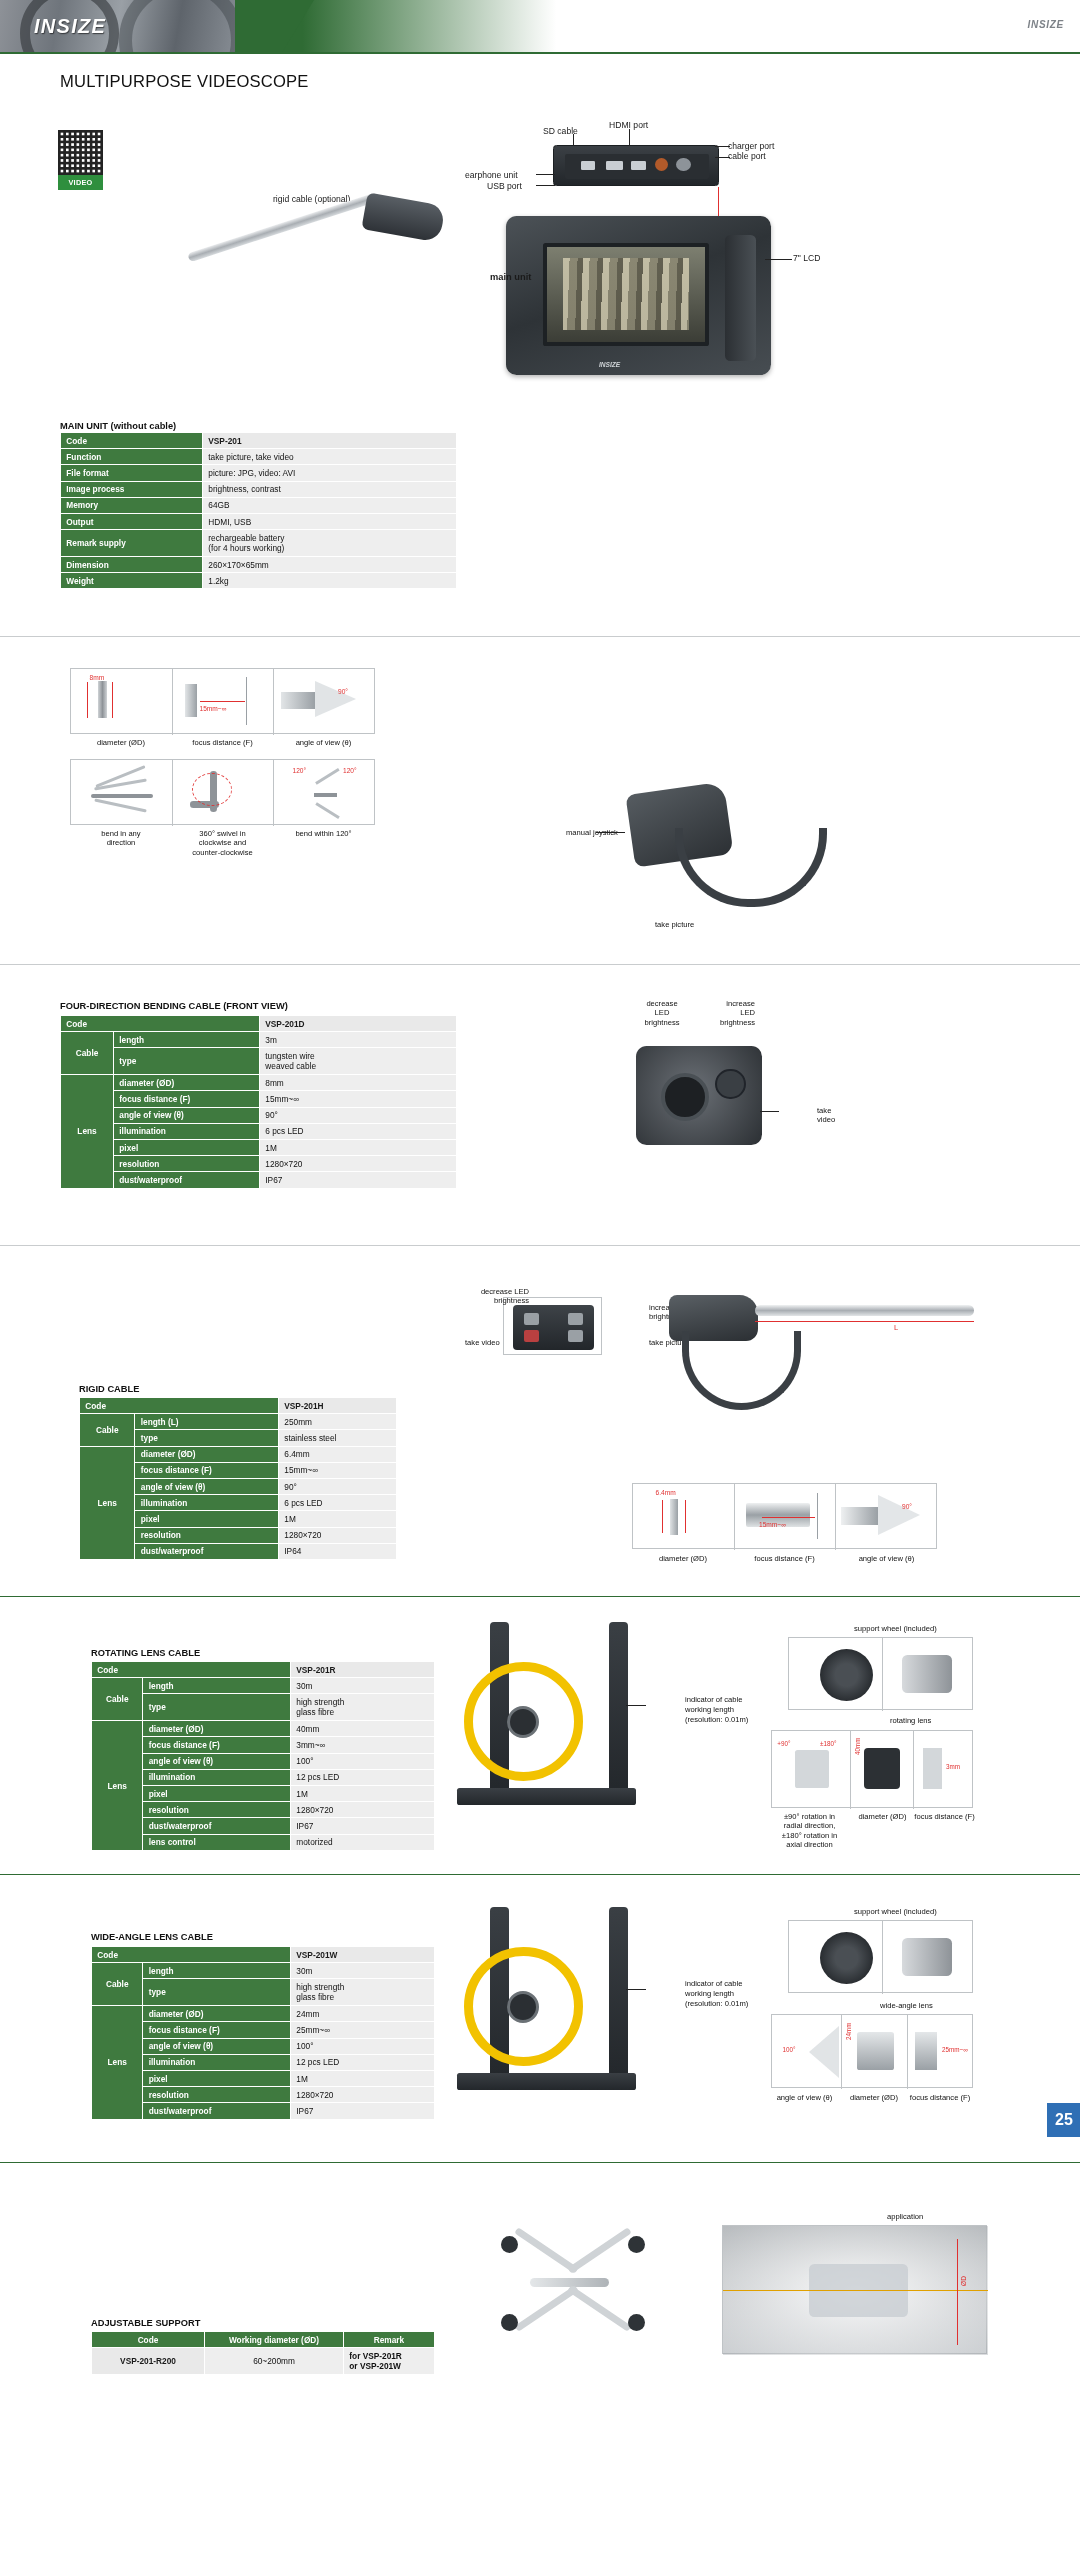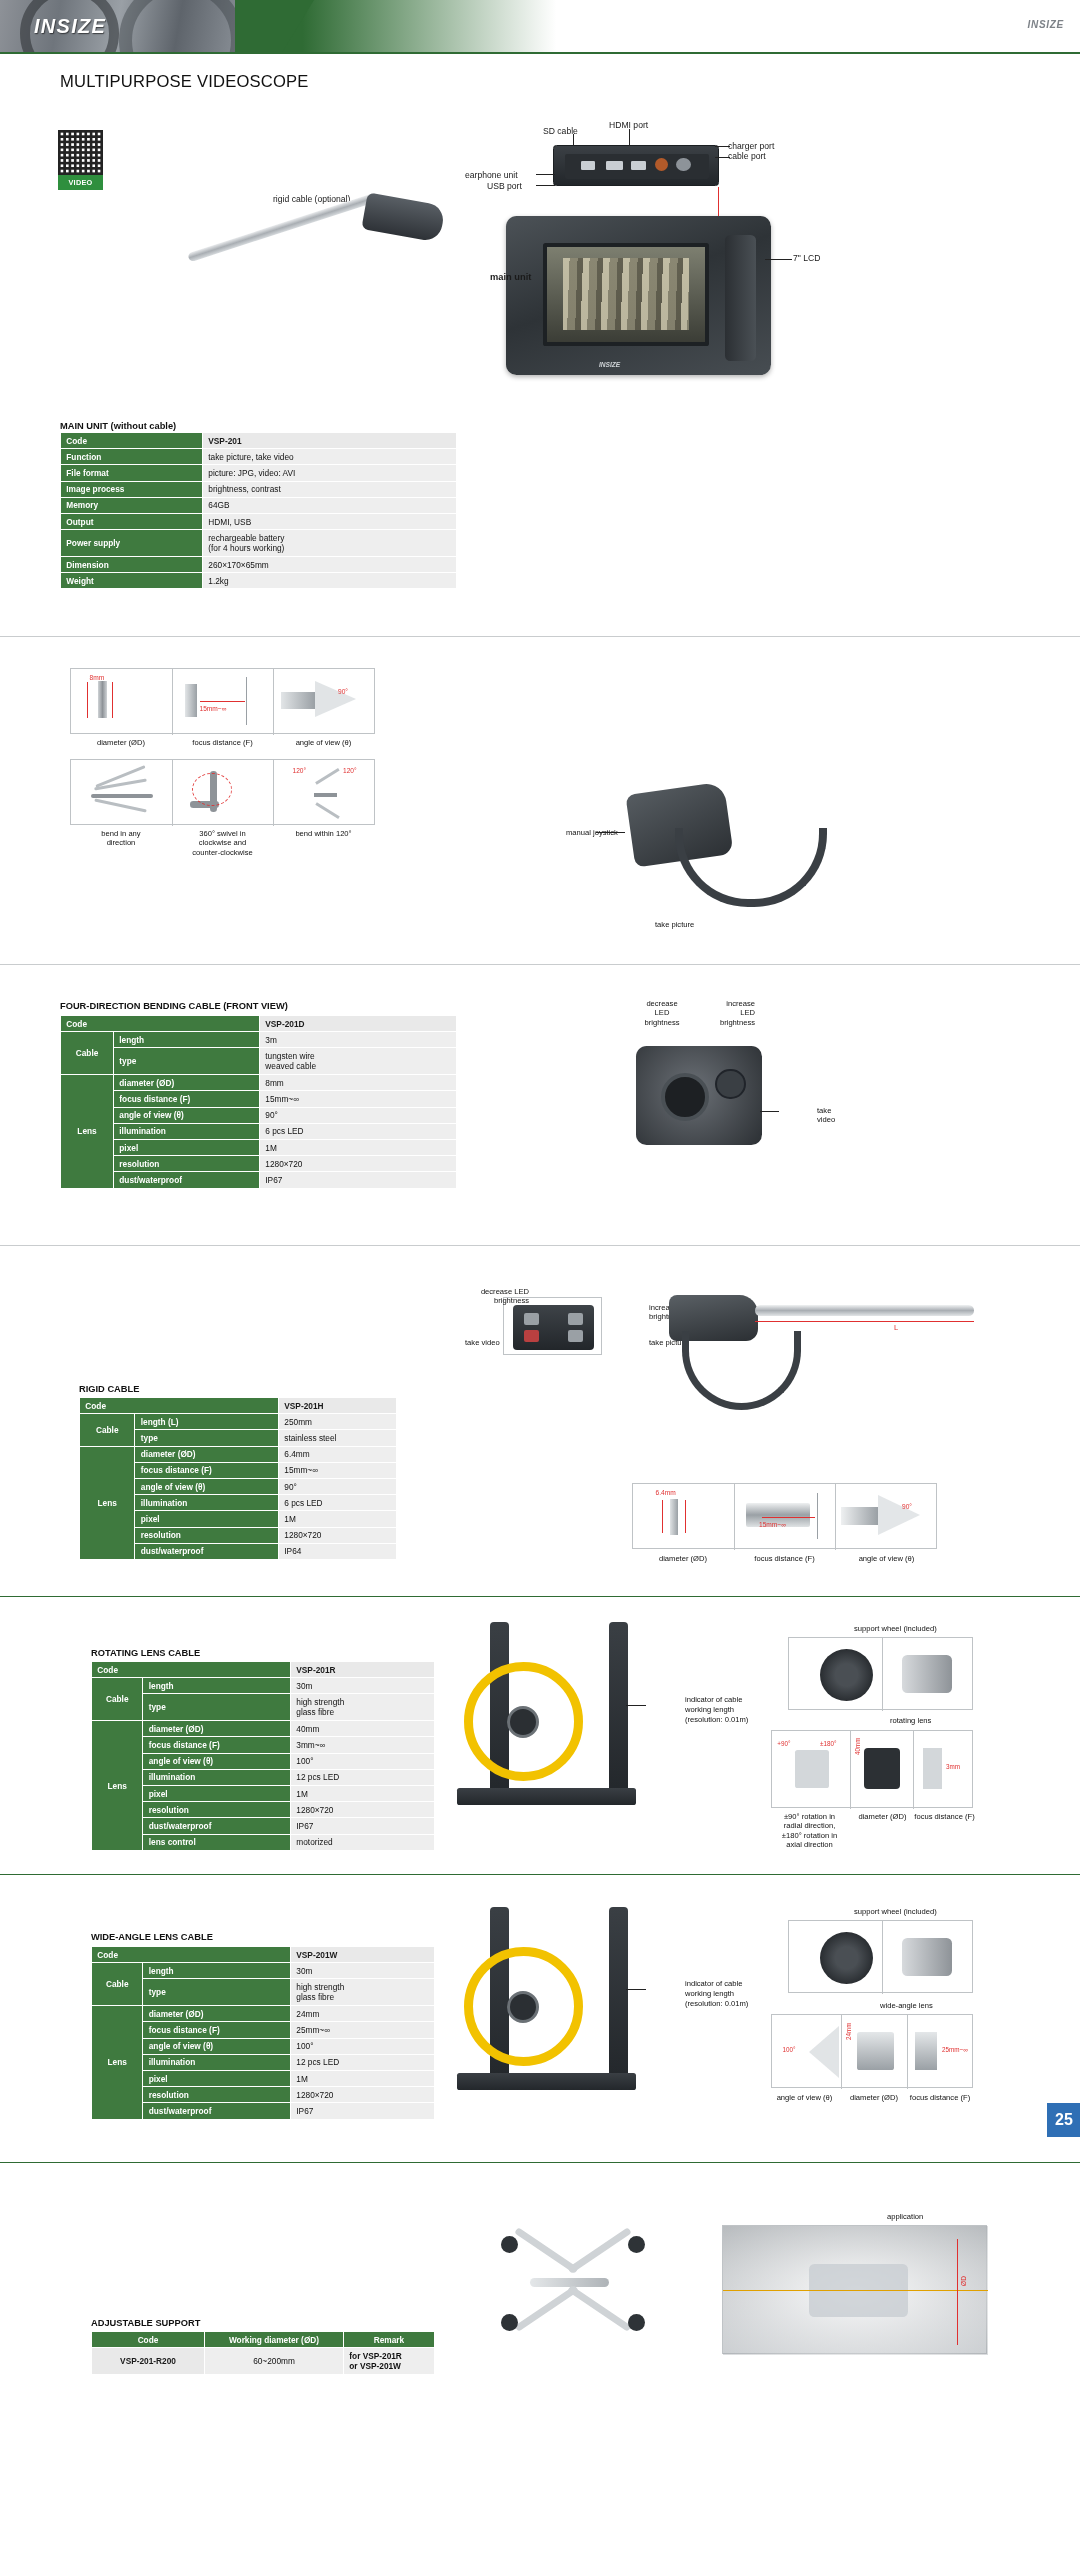--- a/index.html
+++ b/index.html
@@ -275,21 +275,21 @@
   </tr>
   <tr>
     <td class="lbl">Memory</td>
     <td class="val">64GB</td>
   </tr>
   <tr>
     <td class="lbl">Output</td>
     <td class="val">HDMI, USB</td>
   </tr>
   <tr>
-    <td class="lbl">Power supply</td>
+    <td class="lbl">Remark supply</td>
     <td class="val" style="white-space:pre-line; line-height:1.25;">rechargeable battery
 (for 4 hours working)</td>
   </tr>
   <tr>
     <td class="lbl">Dimension</td>
     <td class="val">260×170×65mm</td>
   </tr>
   <tr>
     <td class="lbl">Weight</td>
     <td class="val">1.2kg</td>

